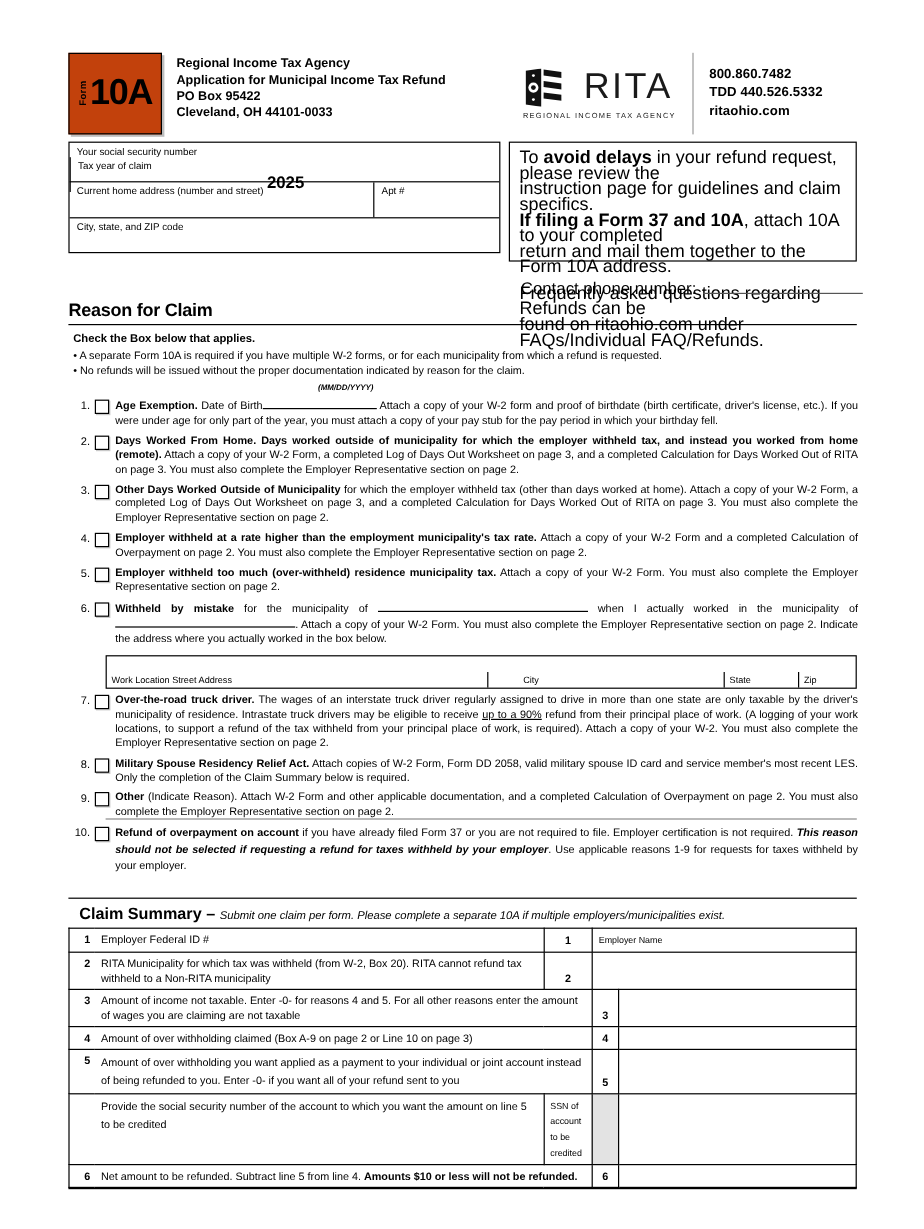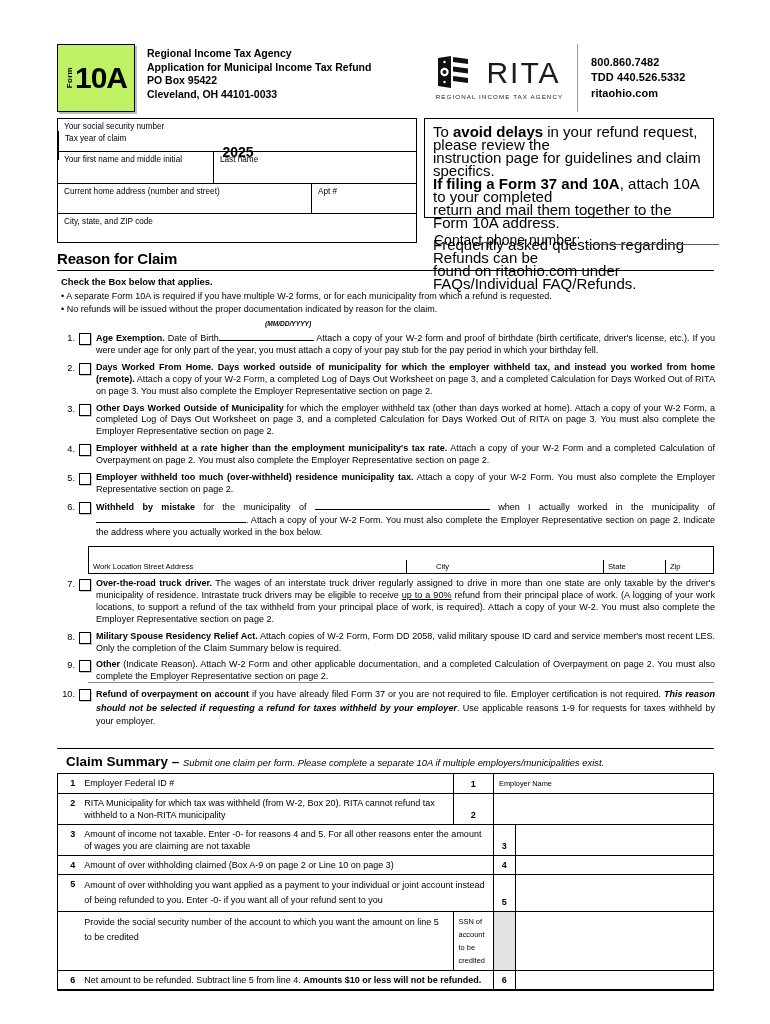--- a/index.html
+++ b/index.html
@@ -15,42 +15,42 @@
     overflow: hidden;
   }
   .page { position: absolute; left: 0; top: 0; width: 770px; height: 1024px; }
 
   
   .hdr {
     position: absolute; left: 57px; top: 44px; width: 657px; height: 68px;
     display: flex; align-items: stretch;
   }
   .form-badge {
-    width: 78px; border: 1.2px solid #000; background: #bef264;
+    width: 78px; border: 1.2px solid #000; background: #c2410c;
     display: flex; align-items: center; justify-content: center;
     box-shadow: 2px 2px 0 #bdbdbd;
   }
   .form-badge .vert {
     writing-mode: vertical-rl; transform: rotate(180deg);
     font-size: 8px; font-weight: bold; letter-spacing: .3px;
     margin-right: 1px;
   }
   .form-badge .num { font-size: 30px; font-weight: bold; letter-spacing: -1px; }
 
   .hdr-agency {
     flex: 1; padding-left: 12px; padding-top: 3px;
     font-size: 10.5px; font-weight: bold; line-height: 13.6px;
   }
 
   .hdr-logo {
     width: 156px; display: flex; flex-direction: column;
     align-items: center; justify-content: center;
     border-right: 1px solid #9a9a9a;
   }
-  .logo-row { display: flex; align-items: flex-start; gap: 18px; }
+  .logo-row { display: flex; align-items: center; gap: 18px; }
   .logo-mark { width: 30px; height: 32px; }
   .logo-word { font-size: 30px; letter-spacing: 2px; font-weight: 300; color: #1a1a1a; }
   .logo-sub { font-size: 6.2px; letter-spacing: 1.1px; margin-top: 3px; color: #1a1a1a; }
 
   .hdr-contact {
     width: 136px; padding-left: 13px;
     display: flex; flex-direction: column; justify-content: center;
     font-size: 11px; line-height: 15.5px; font-weight: bold; letter-spacing: .1px;
   }
 
@@ -184,28 +184,20 @@
   <div class="tbox">
     <div class="r r1">
       <div class="c" style="width:253px">
         <span>Your social security number</span>
       </div>
       <div class="c" style="flex:1">
         <span>Tax year of claim</span>
         <div class="yr">2025</div>
       </div>
     </div>
-    <div class="r r2">
-      <div class="c" style="width:155px">
-        <span>Your first name and middle initial</span>
-      </div>
-      <div class="c" style="flex:1">
-        <span>Last name</span>
-      </div>
-    </div>
     <div class="r r3">
       <div class="c" style="width:253px">
         <span>Current home address (number and street)</span>
       </div>
       <div class="c" style="flex:1">
         <span>Apt #</span>
       </div>
     </div>
     <div class="r r4">
       <div class="c" style="flex:1">

